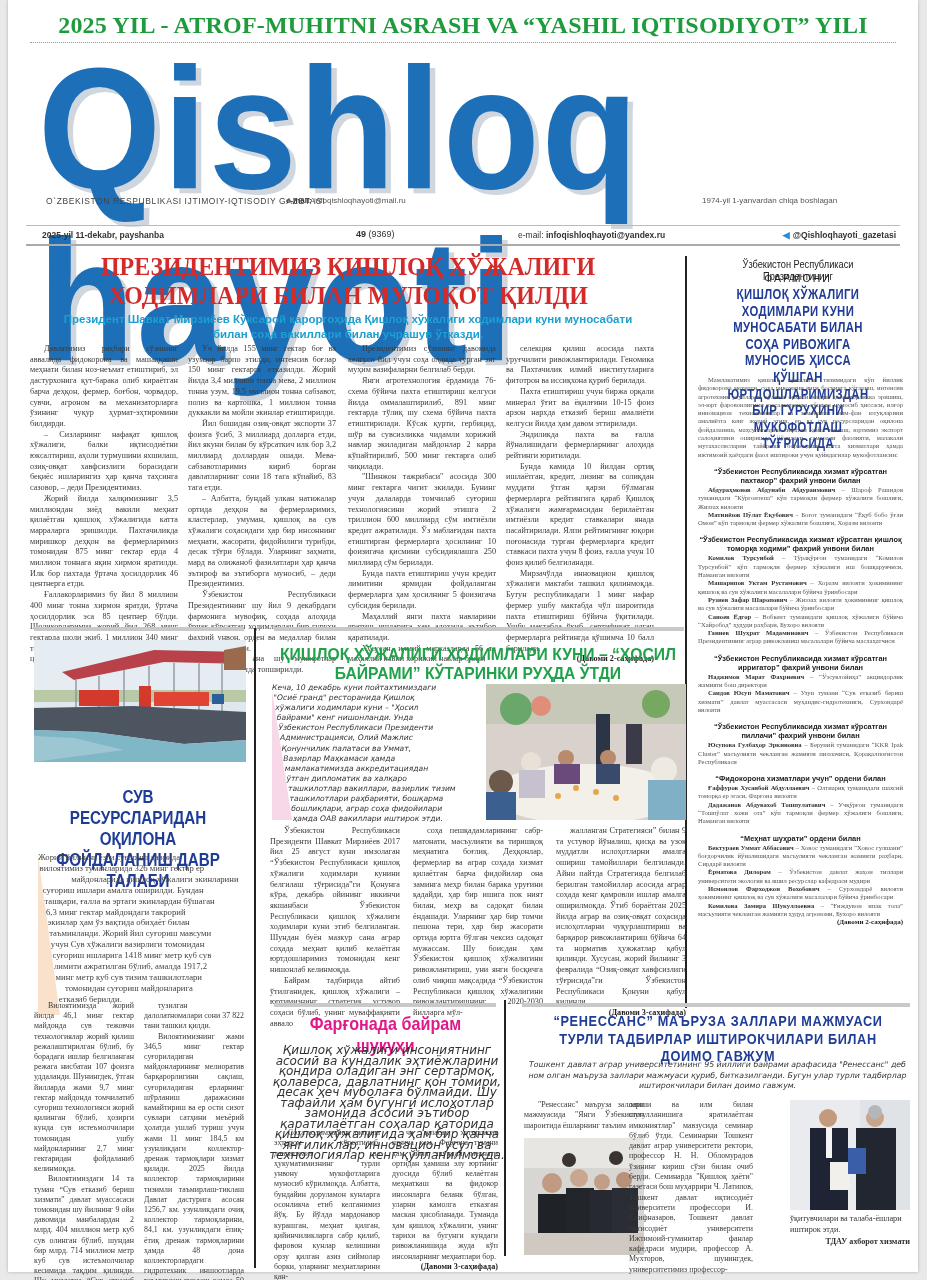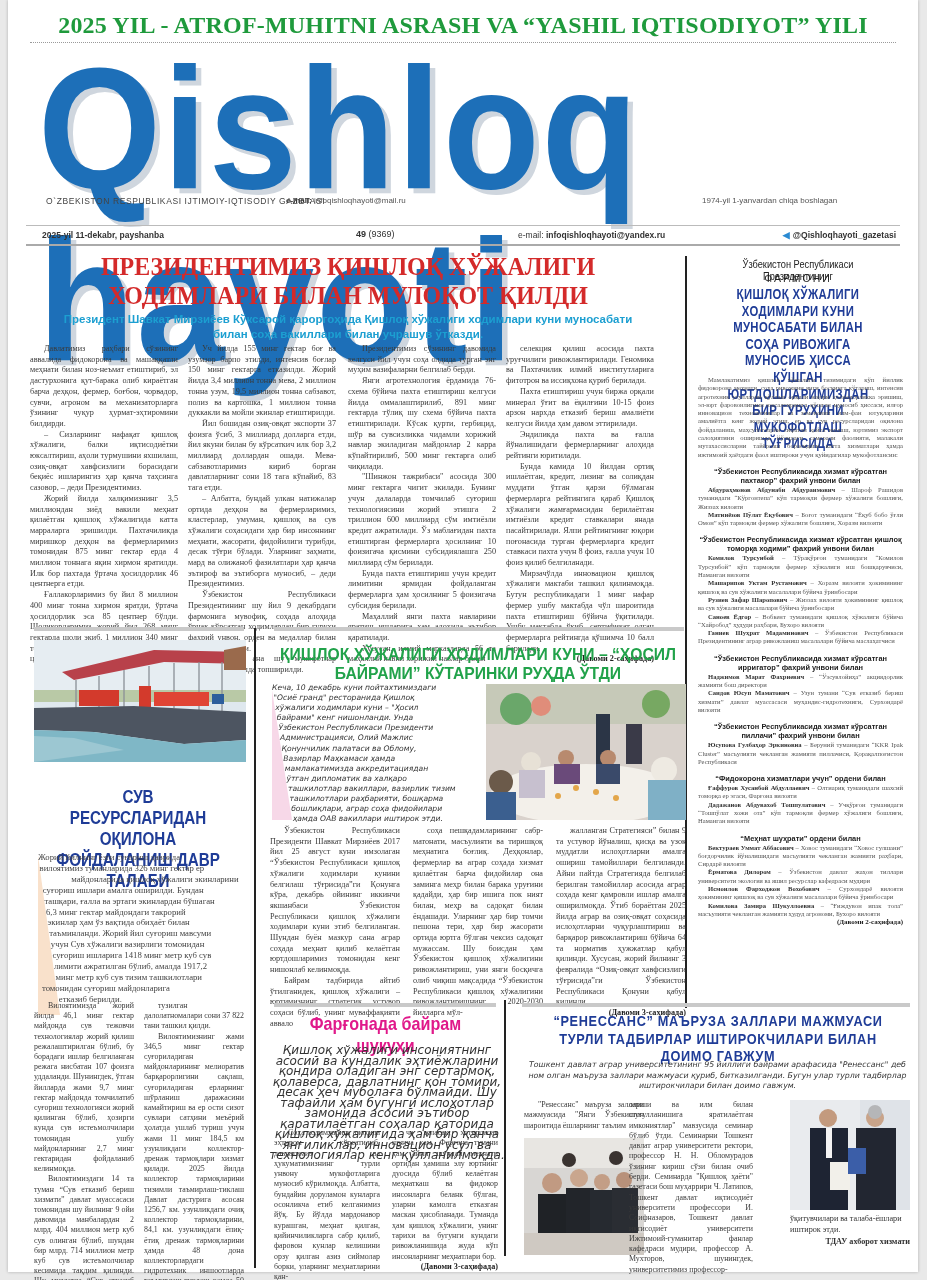--- a/index.html
+++ b/index.html
@@ -197,21 +197,21 @@
       <span class="ln" style="padding-left: 3.2px; margin-left: 30px;">майдонларида қишлоқ хўжалиги экинларини</span>
       <span class="ln" style="padding-left: 4.8px;">суғориш ишлари амалга оширилди. Бундан</span>
       <span class="ln" style="padding-left: 6.4px;">ташқари, ғалла ва эртаги экинлардан бўшаган</span>
       <span class="ln" style="padding-left: 8px;">6,3 минг гектар майдондаги такрорий</span>
       <span class="ln" style="padding-left: 9.6px;">экинлар ҳам ўз вақтида обиҳаёт билан</span>
       <span class="ln" style="padding-left: 11.2px;">таъминланди. Жорий йил суғориш мавсуми</span>
       <span class="ln" style="padding-left: 12.8px;">учун Сув хўжалиги вазирлиги томонидан</span>
       <span class="ln" style="padding-left: 14.4px;">суғориш ишларига 1418 минг метр куб сув</span>
       <span class="ln" style="padding-left: 16px;">лимити ажратилган бўлиб, амалда 1917,2</span>
       <span class="ln" style="padding-left: 17.6px;">минг метр куб сув тизим ташкилотлари</span>
-      <span class="ln" style="padding-left: 4px;">томонидан суғориш майдонларига</span>
+      <span class="ln" style="padding-left: 27px;">томонидан суғориш майдонларига</span>
       <span class="ln" style="padding-left: 20.8px;">етказиб берилди.</span>
     </div>
   <div class="col" id="water-c0" style="left:26px; top:1001px; width:100px; font-size:7.9px; line-height:10.2px;">
       <p>Вилоятимизда жорий йилда 46,1 минг гектар майдонда сув тежовчи технологиялар жорий қилиш режалаштирилган бўлиб, бу борадаги ишлар белгиланган режага нисбатан 107 фоизга уддаланди. Шунингдек, ўтган йилларда жами 9,7 минг гектар майдонда томчилатиб суғориш технологияси жорий қилинган бўлиб, ҳозирги кунда сув истеъмолчилари томонидан ушбу майдонларнинг 2,7 минг гектаридан фойдаланиб келинмоқда.</p>
       <p>Вилоятимиздаги 14 та туман “Сув етказиб бериш хизмати” давлат муассасаси томонидан шу йилнинг 9 ойи давомида манбалардан 2 млрд. 404 миллион метр куб сув олинган бўлиб, шундан бир млрд. 714 миллион метр куб сув истеъмолчилар кесимида тақдим қилинди. Шу муддатда “Сув етказиб бериш хизмати” давлат муассасаларининг истеъмолчилар билан</p>
     </div>
   <div class="col" id="water-c1" style="left:136px; top:1001px; width:100px; font-size:7.9px; line-height:10.2px;">
       <p>тузилган далолатномалари сони 37 822 тани ташкил қилди.</p>
       <p>Вилоятимизнинг жами 346,5 минг гектар суғориладиган майдонларининг мелиоратив барқарорлигини сақлаш, суғориладиган ерларнинг шўрланиш даражасини камайтириш ва ер ости сизот сувлари сатҳини меъёрий ҳолатда ушлаб туриш учун жами 11 минг 184,5 км узунликдаги коллектор-дренаж тармоқлари хизмат қилади. 2025 йилда коллектор тармоқларини тизимли таъмирлаш-тиклаш Давлат дастурига асосан 1256,7 км. узунликдаги очиқ коллектор тармоқларини, 84,1 км. узунликдаги ёпиқ-ётиқ дренаж тармоқларини ҳамда 48 дона коллекторлардаги гидротехник иншоотларда таъмирлаш-тиклаш ҳамда 50 дона кузатув қудуқларига дайвер ускуналарини ўрнатиш ишлари режалаштирилган.</p>
     </div>
@@ -219,21 +219,21 @@
   <div class="hrule" style="left:266px; top:627px; width:410px;"></div>
   <div class="hol-head">ҚИШЛОҚ ХЎЖАЛИГИ ХОДИМЛАРИ КУНИ – “ҲОСИЛ БАЙРАМИ” КЎТАРИНКИ РУҲДА ЎТДИ</div>
   <div class="tri" style="left:264px; top:690px; border-left:20px solid #f7d8e8; border-top:130px solid transparent;"></div>
   <div class="hol-lead" id="hol-lead">
       <span class="ln" style="padding-left: 0px;">Кеча, 10 декабрь куни пойтахтимиздаги</span>
       <span class="ln" style="padding-left: 1.6px;">"Осиё гранд" ресторанида Қишлоқ</span>
       <span class="ln" style="padding-left: 3.2px;">хўжалиги ходимлари куни – "Ҳосил</span>
       <span class="ln" style="padding-left: 4.8px;">байрами" кенг нишонланди. Унда</span>
       <span class="ln" style="padding-left: 6.4px;">Ўзбекистон Республикаси Президенти</span>
       <span class="ln" style="padding-left: 8px;">Администрацияси, Олий Мажлис</span>
-      <span class="ln" style="padding-left: 9.6px;">Қонунчилик палатаси ва  Облому,</span>
+      <span class="ln" style="padding-left: 9.6px;">Қонунчилик палатаси ва  Уммат,</span>
       <span class="ln" style="padding-left: 11.2px;">Вазирлар Маҳкамаси ҳамда</span>
       <span class="ln" style="padding-left: 12.8px;">мамлакатимизда аккредитациядан</span>
       <span class="ln" style="padding-left: 14.4px;">ўтган дипломатик ва халқаро</span>
       <span class="ln" style="padding-left: 16px;">ташкилотлар вакиллари, вазирлик тизим</span>
       <span class="ln" style="padding-left: 17.6px;">ташкилотлари раҳбарияти, бошқарма</span>
       <span class="ln" style="padding-left: 19.2px;">бошлиқлари, аграр соҳа фидойилари</span>
       <span class="ln" style="padding-left: 20.8px;">ҳамда ОАВ вакиллари иштирок этди.</span>
     </div>
   <div class="photo" style="left:478px; top:684px; width:200px; height:136px;">
     <svg width="200" height="136" viewBox="0 0 200 136">

